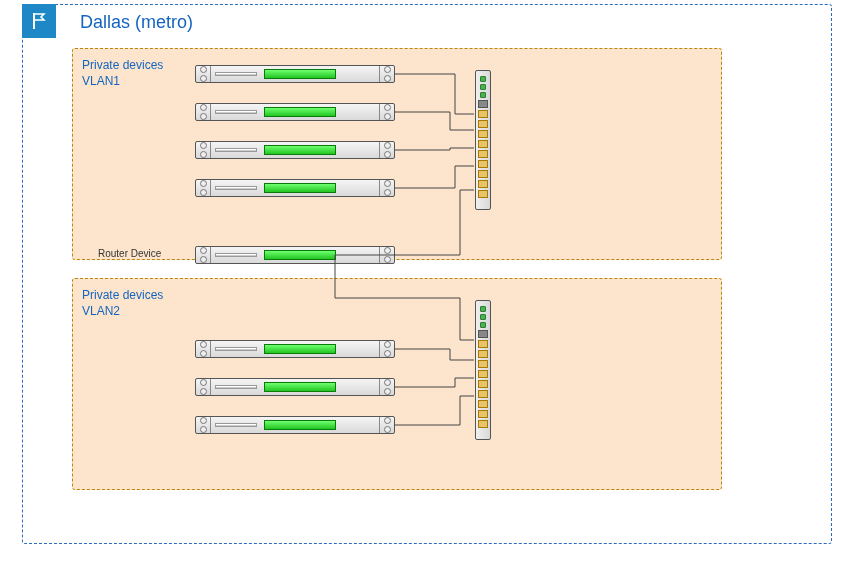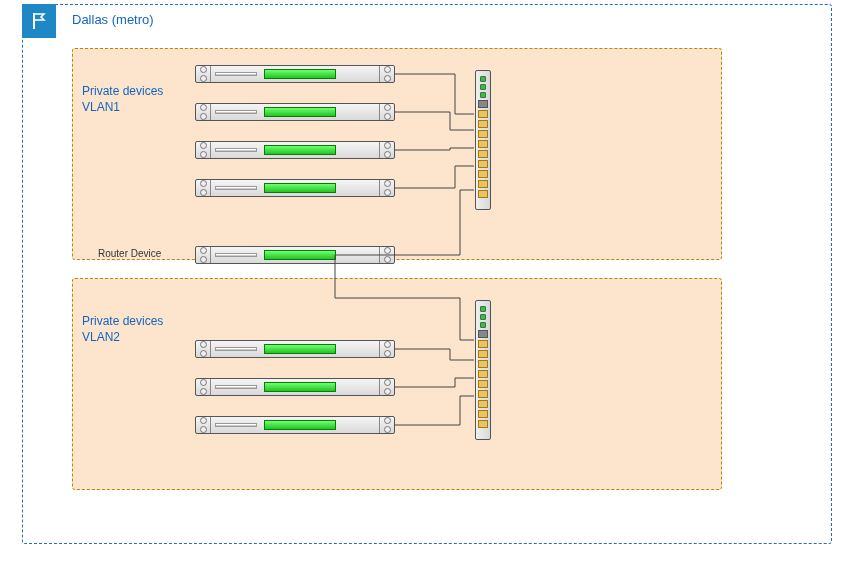--- a/index.html
+++ b/index.html
@@ -19,21 +19,22 @@
     border-radius: 3px;
     box-sizing: border-box;
   }
   .metro {
     border-color: #2a6bbf;
     background: transparent;
   }
   .metro-label {
     position: absolute;
     color: #1565c0;
-    font-size: 13px;
+    font-size: 18px;
+    margin-left: 8px;
   }
   .flag-badge {
     position: absolute;
     width: 34px;
     height: 34px;
     background: #1e88c7;
     display: flex;
     align-items: center;
     justify-content: center;
   }
@@ -41,21 +42,20 @@
 
   .vlan {
     border-color: #b8860b;
     background: #fce5cc;
   }
   .vlan-label {
     position: absolute;
     color: #1565c0;
     font-size: 12px;
     line-height: 1.3;
-    margin-top: 26px;
   }
 
   .server {
     position: absolute;
     width: 200px;
     height: 18px;
     background: linear-gradient(#f5f5f5,#d9d9d9);
     border: 1px solid #555;
     border-radius: 2px;
     box-sizing: border-box;

